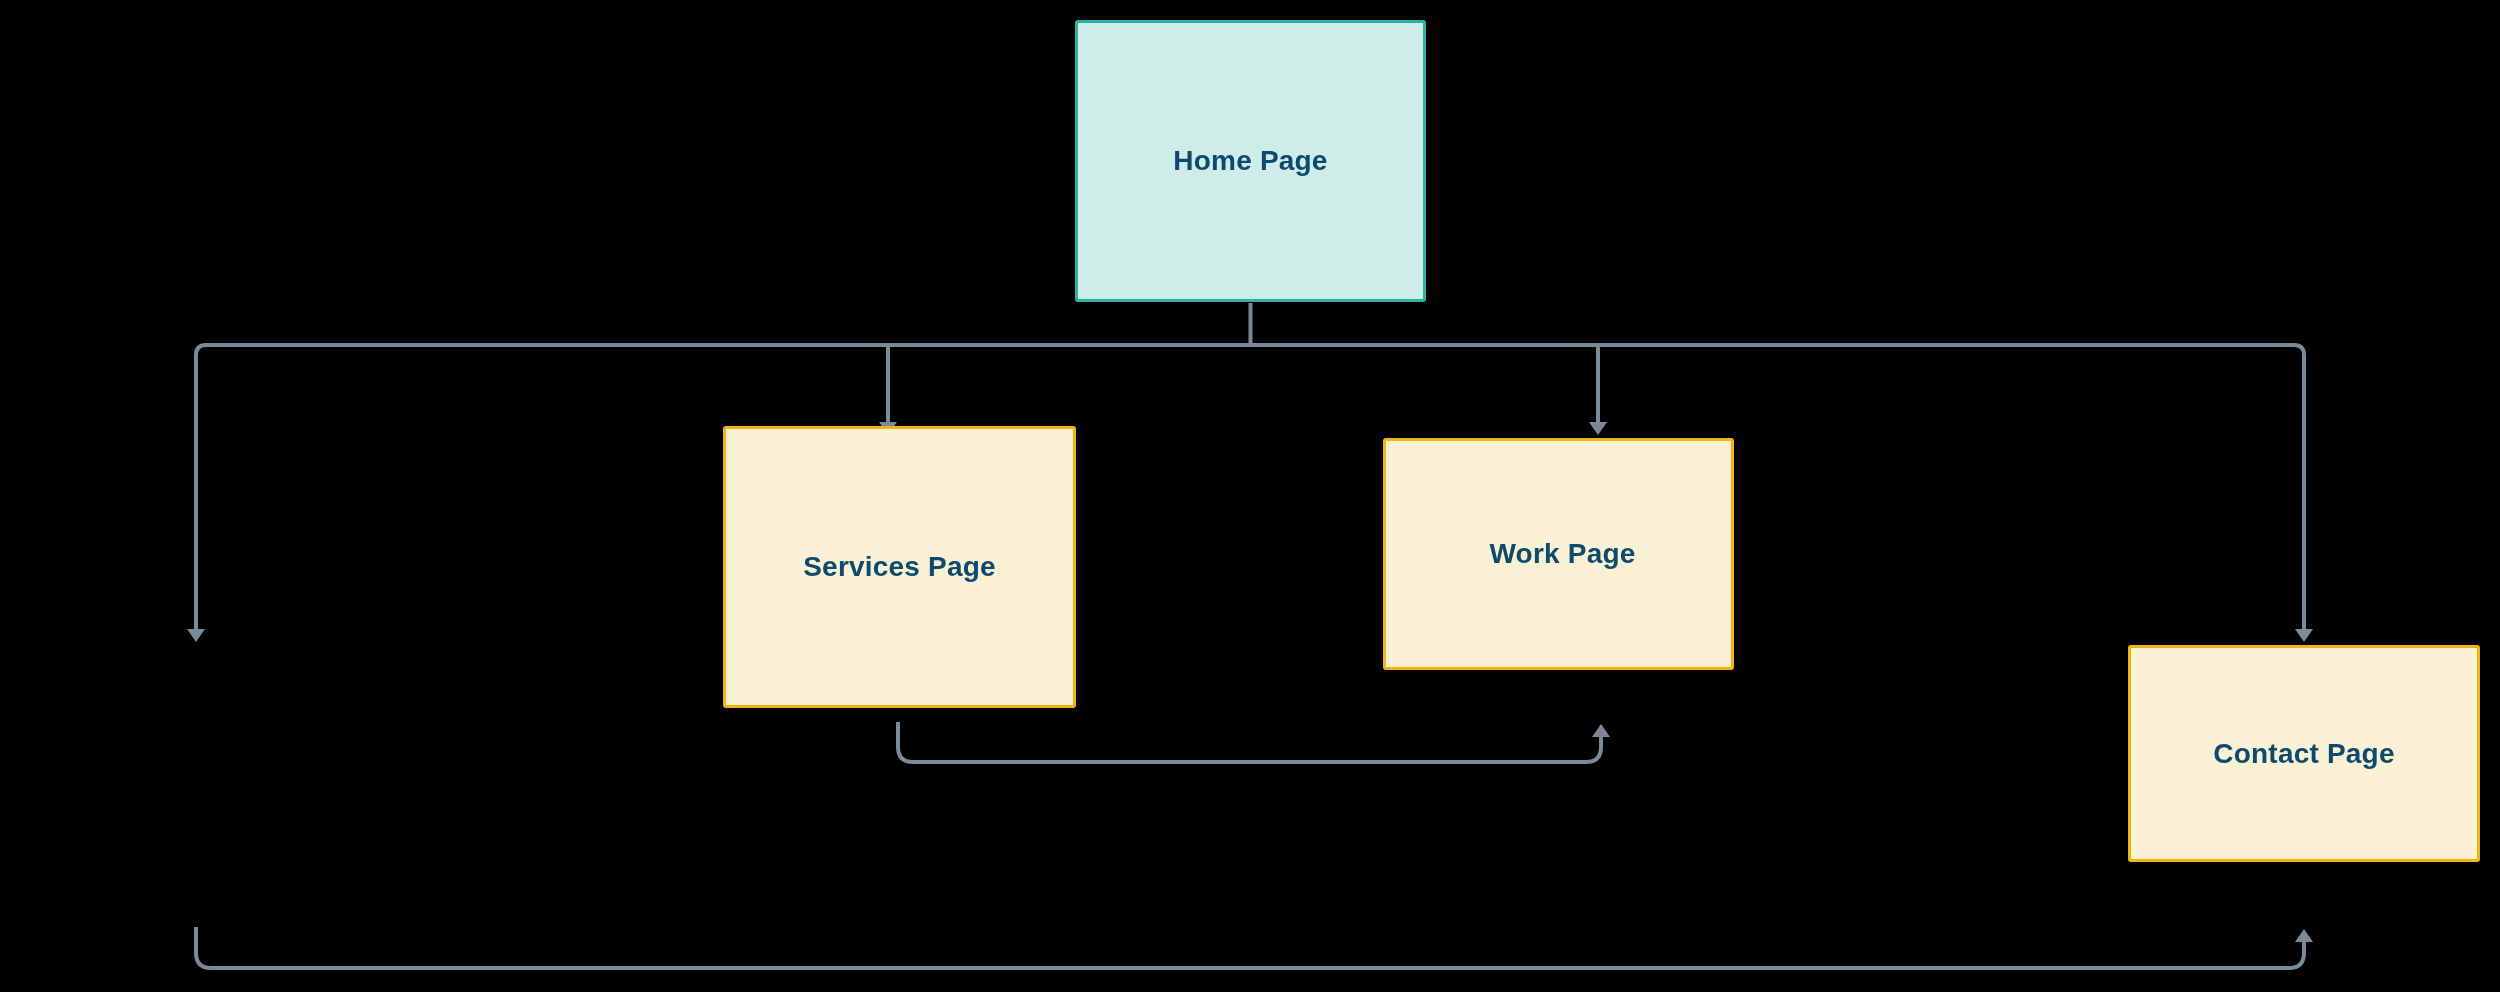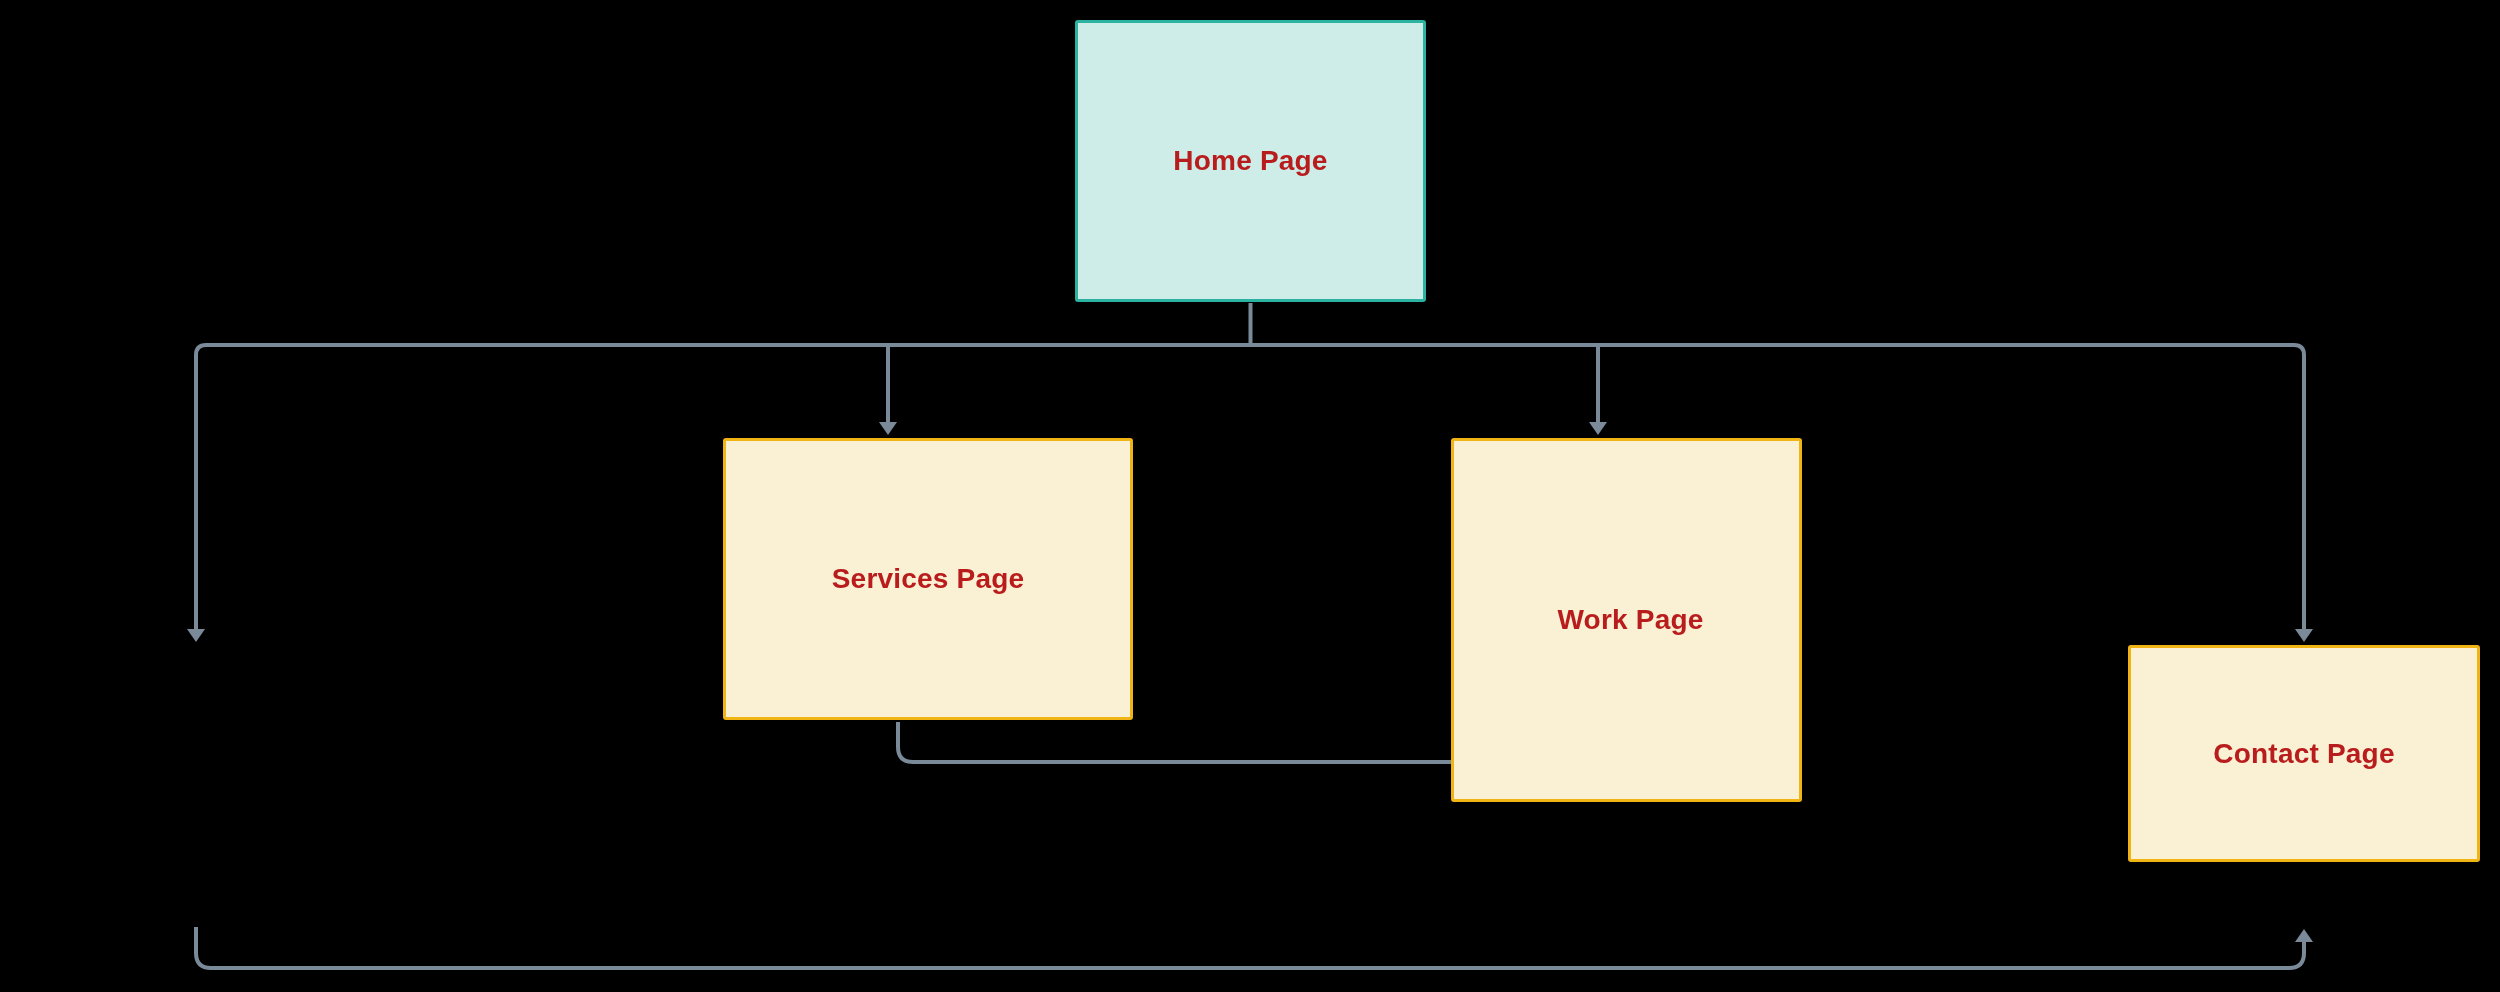--- a/index.html
+++ b/index.html
@@ -28,34 +28,34 @@
     box-sizing: border-box;
     display: flex;
     align-items: center;
     justify-content: center;
     border-radius: 3px;
     text-align: center;
   }
   .node .label {
     font-size: 28px;
     font-weight: bold;
-    color: #b91c1c;
+    color: #0c4a6e;
     letter-spacing: 0.2px;
   }
   .node-teal {
     background: #CEECE8;
     border: 3px solid #2CB2A0;
   }
   .node-yellow {
     background: #FAF0D3;
     border: 3px solid #F0B414;
   }
   #node-home     { left: 1075px; top: 20px;  width: 351px; height: 282px; }
-  #node-services { left: 723px;  top: 438px; width: 410px; height: 282px; }
-  #node-work     { left: 1451px; top: 438px; width: 351px; height: 364px; padding-left: 8px; }
+  #node-services { left: 723px;  top: 426px; width: 353px; height: 282px; }
+  #node-work     { left: 1383px; top: 438px; width: 351px; height: 232px; padding-left: 8px; }
   #node-about    { left: 20px;   top: 645px; width: 352px; height: 281px; }
   #node-contact  { left: 2128px; top: 645px; width: 352px; height: 217px; }
   .edge {
     fill: none;
     stroke: #7A8A99;
     stroke-width: 4;
   }
   .arrowhead {
     fill: #7A8A99;
     stroke: none;

